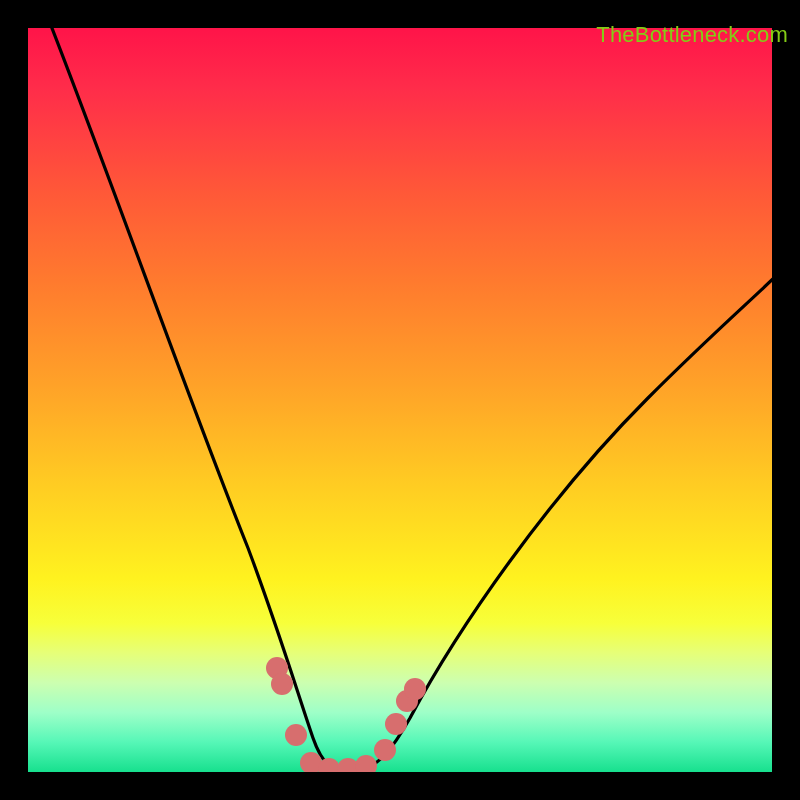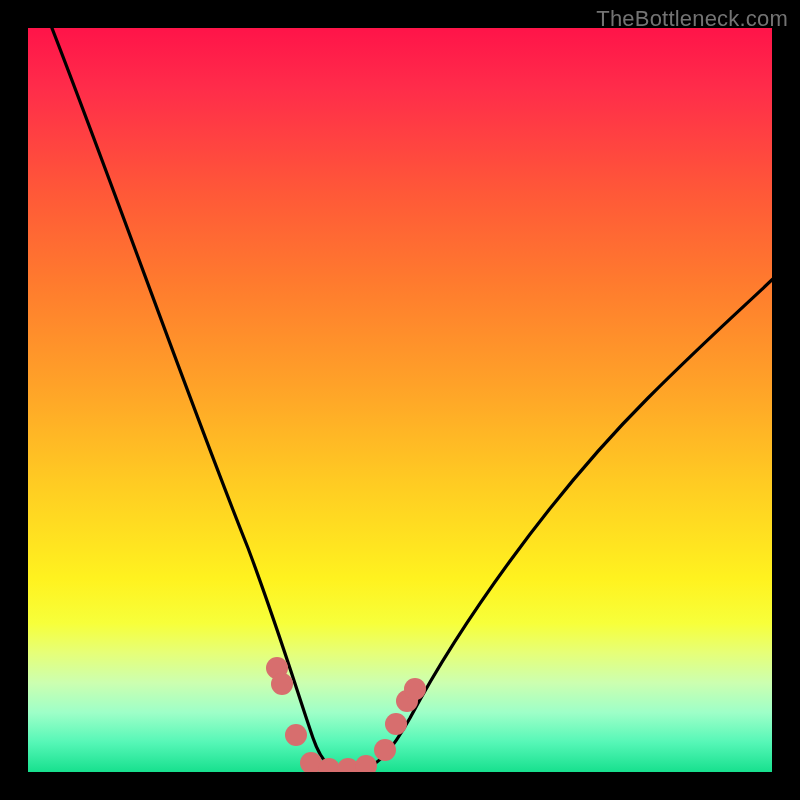--- a/index.html
+++ b/index.html
@@ -6,23 +6,23 @@
   body {
     width: 800px;
     height: 800px;
     background: #000;
     position: relative;
     overflow: hidden;
     font-family: Arial, sans-serif;
   }
   .watermark {
     position: absolute;
-    top: 6px;
+    top: 22px;
     right: 12px;
-    color: #737373;
+    color: #84cc16;
     font-size: 22px;
     font-weight: 500;
     z-index: 10;
     letter-spacing: 0.2px;
   }
   .plot {
     position: absolute;
     left: 28px;
     top: 28px;
     width: 744px;

